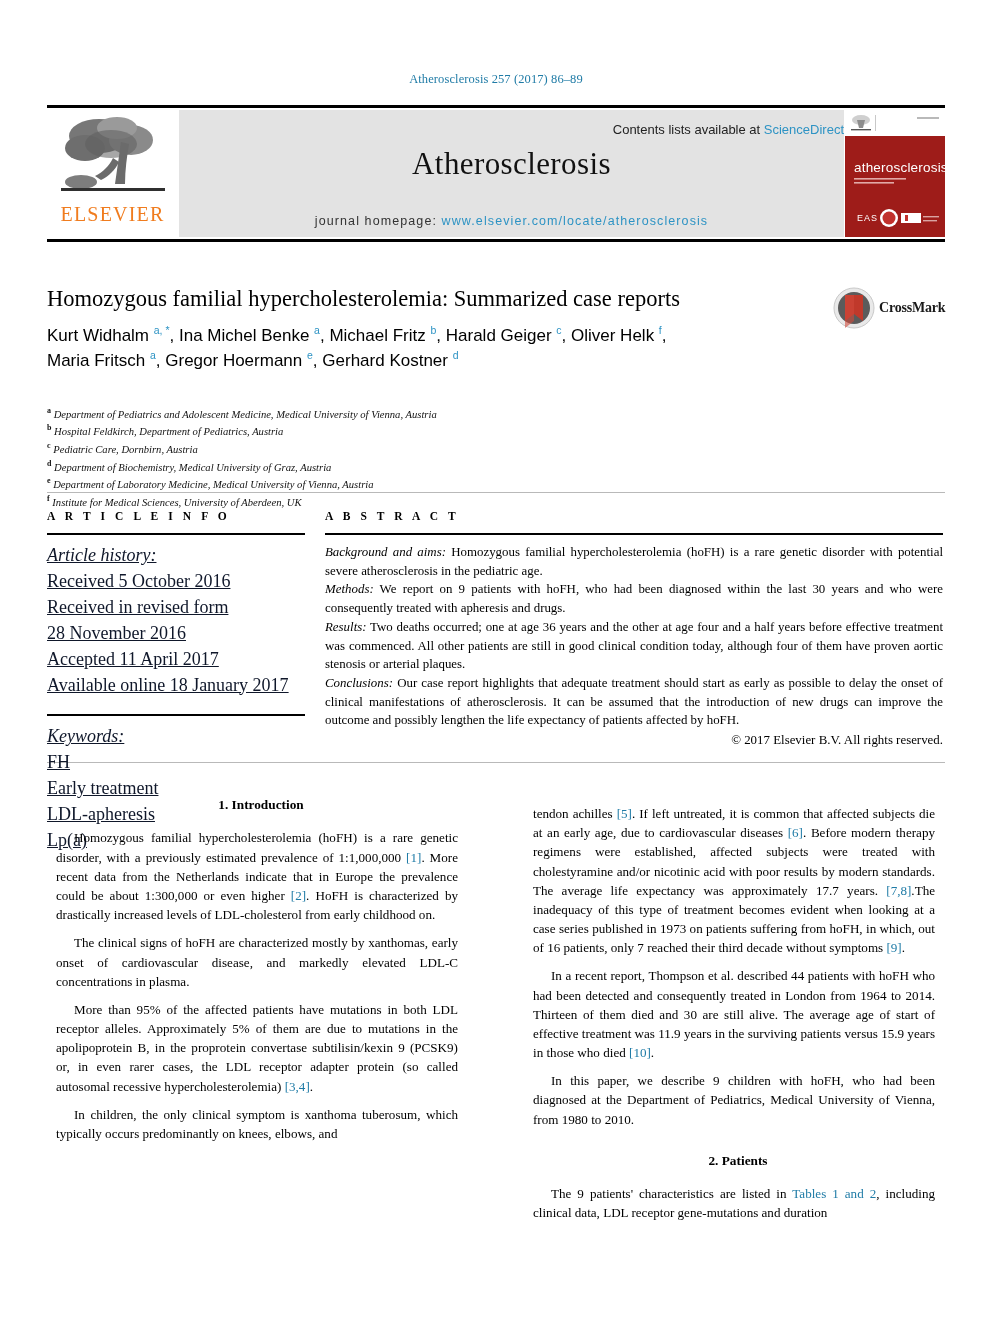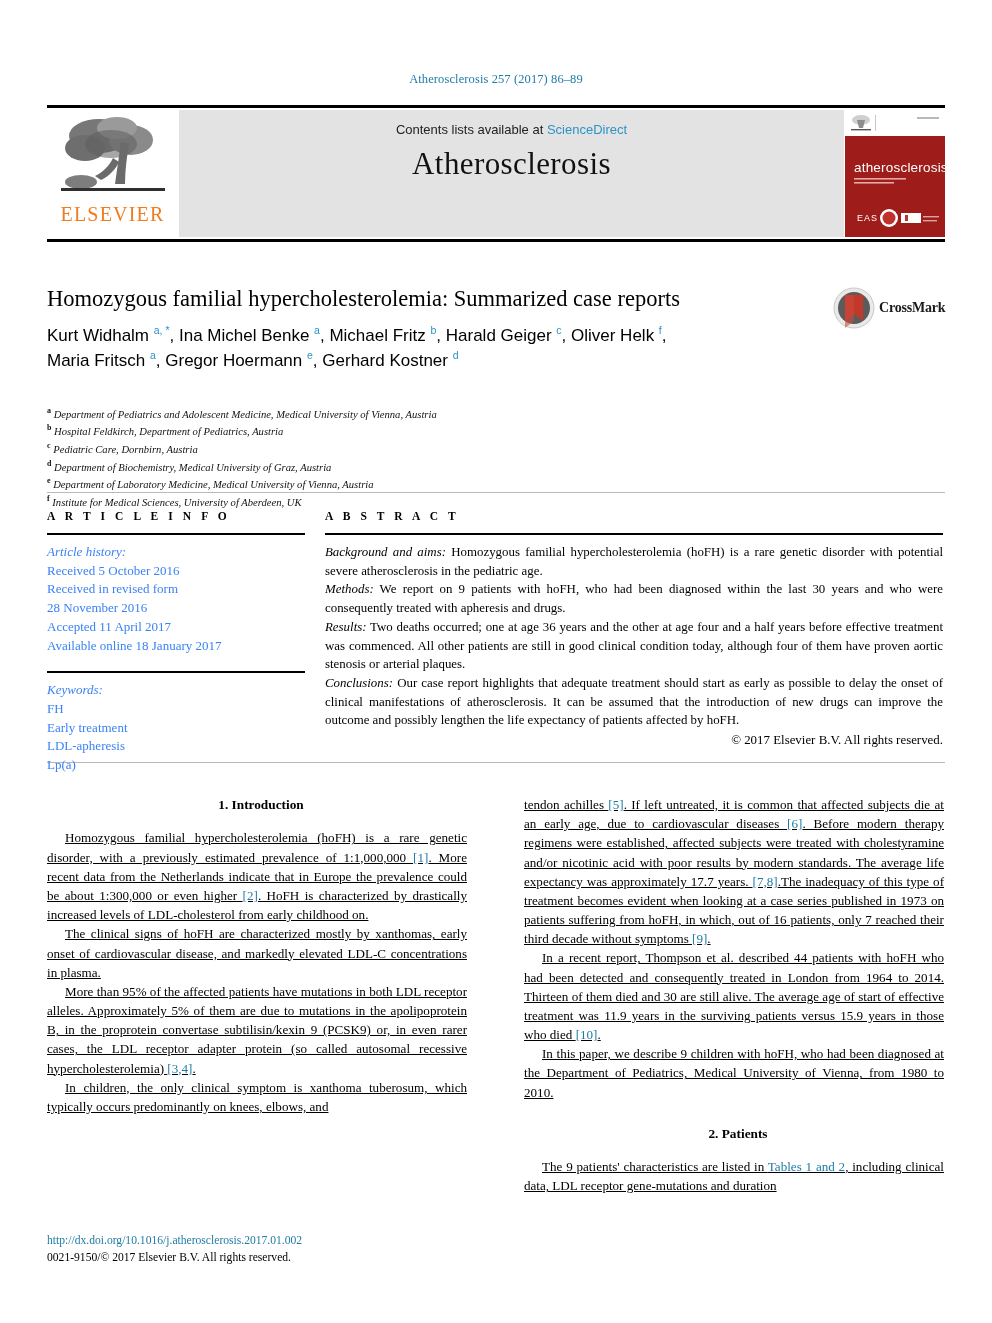--- a/index.html
+++ b/index.html
@@ -79,21 +79,21 @@
   .masthead-center {
     flex: 1 1 auto;
     background: #e3e3e3;
     position: relative;
     border-left: 1px solid #ffffff;
     border-right: 1px solid #ffffff;
   }
   .contents-line {
     position: absolute;
     top: 12px; left: 0; right: 0;
-    text-align: center;
+    text-align: right;
     font-family: "Liberation Sans", sans-serif;
     font-size: 13px;
     color: #222;
   }
   .contents-line .sd-link { color: #2d93c4; }
   .journal-name {
     position: absolute;
     top: 36px; left: 0; right: 0;
     text-align: center;
     font-family: "Liberation Serif", serif;
@@ -209,23 +209,24 @@
     letter-spacing: 3.6px;
     color: #000;
   }
   .hr-thin {
     height: 2px;
     background: #000;
     margin: 11px 0 8px 0;
   }
   .info-body {
     font-family: "Liberation Serif", serif;
-    font-size: 13px;
+    font-size: 18px;
     line-height: 1.44;
-    color: #3b82f6;
+    color: #0f172a;
+    text-decoration: underline;
   }
   .info-body .lab { font-style: italic; }
   .kw-block { margin-top: 5px; }
   .abs-body {
     font-family: "Liberation Serif", serif;
     font-size: 12.9px;
     line-height: 1.45;
     color: #000;
     text-align: justify;
   }
@@ -250,21 +251,21 @@
   }
   .col-left { left: 47px; }
   .col-right { left: 524px; }
   .sec-head {
     font-weight: bold;
     font-size: 13.3px;
     margin: 0 0 14px 8px;
     text-align: center;
   }
   .sec-head.spaced { margin-top: 22px; }
-  .col p { margin: 0; text-indent: 18px; text-decoration: underline; }
+  .col p { margin: 9px; text-indent: 18px; }
   .ref { color: #1f7ba6; }
   .xref { color: #1f7ba6; }
 
   
   .footnote {
     position: absolute;
     left: 47px; top: 1148px;
     width: 420px;
   }
   .fn-rule {
@@ -320,20 +321,23 @@
           <rect x="2" y="74" width="104" height="3" fill="#2f2f2f"></rect>
         </svg>
         <div class="elsevier-word">ELSEVIER</div>
       </div>
 
       <div class="masthead-center">
         <div class="contents-line">
           <span>Contents lists available at </span><span class="sd-link">ScienceDirect</span>
         </div>
         <div class="journal-name">Atherosclerosis</div>
+        <div class="homepage-line">
+          <span>journal homepage: </span><span class="hp-url">www.elsevier.com/locate/atherosclerosis</span>
+        </div>
       </div>
 
       <div class="cover-thumb">
         <svg width="100" height="127" viewBox="0 0 100 127">
           <rect x="0" y="0" width="100" height="127" fill="#9e1c19"></rect>
           <rect x="0" y="0" width="100" height="26" fill="#ffffff"></rect>
           <g>
             <ellipse cx="16" cy="10" rx="9" ry="5" fill="#cfcfcf"></ellipse>
             <path d="M12 10 l8 0 l-2 8 l-4 0 z" fill="#8d8d8d"></path>
             <rect x="6" y="19" width="20" height="1.4" fill="#555"></rect>
@@ -433,18 +437,14 @@
 
   <div class="col col-right">
     <p style="text-indent:0;">tendon achilles <span class="ref">[5]</span>. If left untreated, it is common that affected subjects die at an early age, due to cardiovascular diseases <span class="ref">[6]</span>. Before modern therapy regimens were established, affected subjects were treated with cholestyramine and/or nicotinic acid with poor results by modern standards. The average life expectancy was approximately 17.7 years. <span class="ref">[7,8]</span>.The inadequacy of this type of treatment becomes evident when looking at a case series published in 1973 on patients suffering from hoFH, in which, out of 16 patients, only 7 reached their third decade without symptoms <span class="ref">[9]</span>.</p>
     <p>In a recent report, Thompson et al. described 44 patients with hoFH who had been detected and consequently treated in London from 1964 to 2014. Thirteen of them died and 30 are still alive. The average age of start of effective treatment was 11.9 years in the surviving patients versus 15.9 years in those who died <span class="ref">[10]</span>.</p>
     <p>In this paper, we describe 9 children with hoFH, who had been diagnosed at the Department of Pediatrics, Medical University of Vienna, from 1980 to 2010.</p>
     <div class="sec-head spaced">2. Patients</div>
     <p>The 9 patients' characteristics are listed in <span class="xref">Tables 1 and 2</span>, including clinical data, LDL receptor gene-mutations and duration</p>
   </div>
 
 
-  <div class="doi-block">
-    <div class="doi-link">http://dx.doi.org/10.1016/j.atherosclerosis.2017.01.002</div>
-    <div>0021-9150/© 2017 Elsevier B.V. All rights reserved.</div>
-  </div>
 
 </div>
 
 </body></html>

